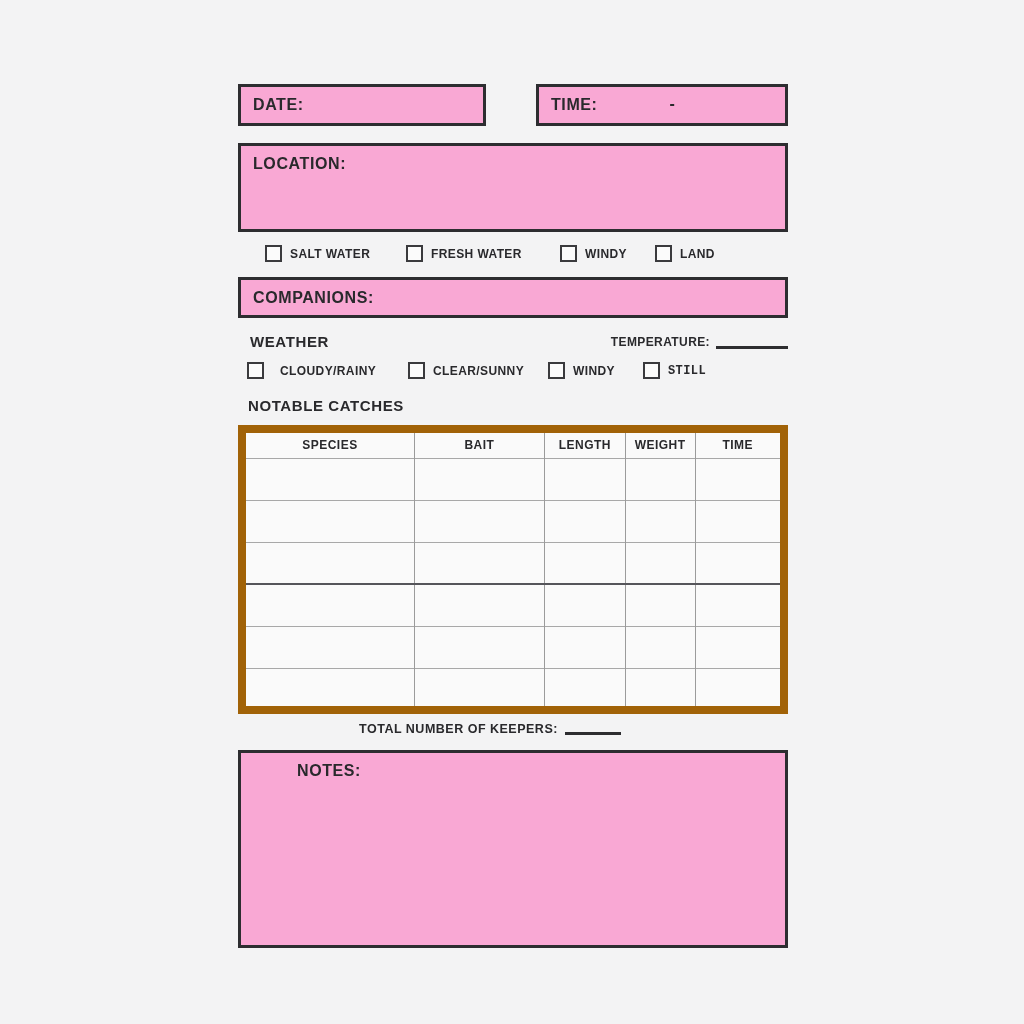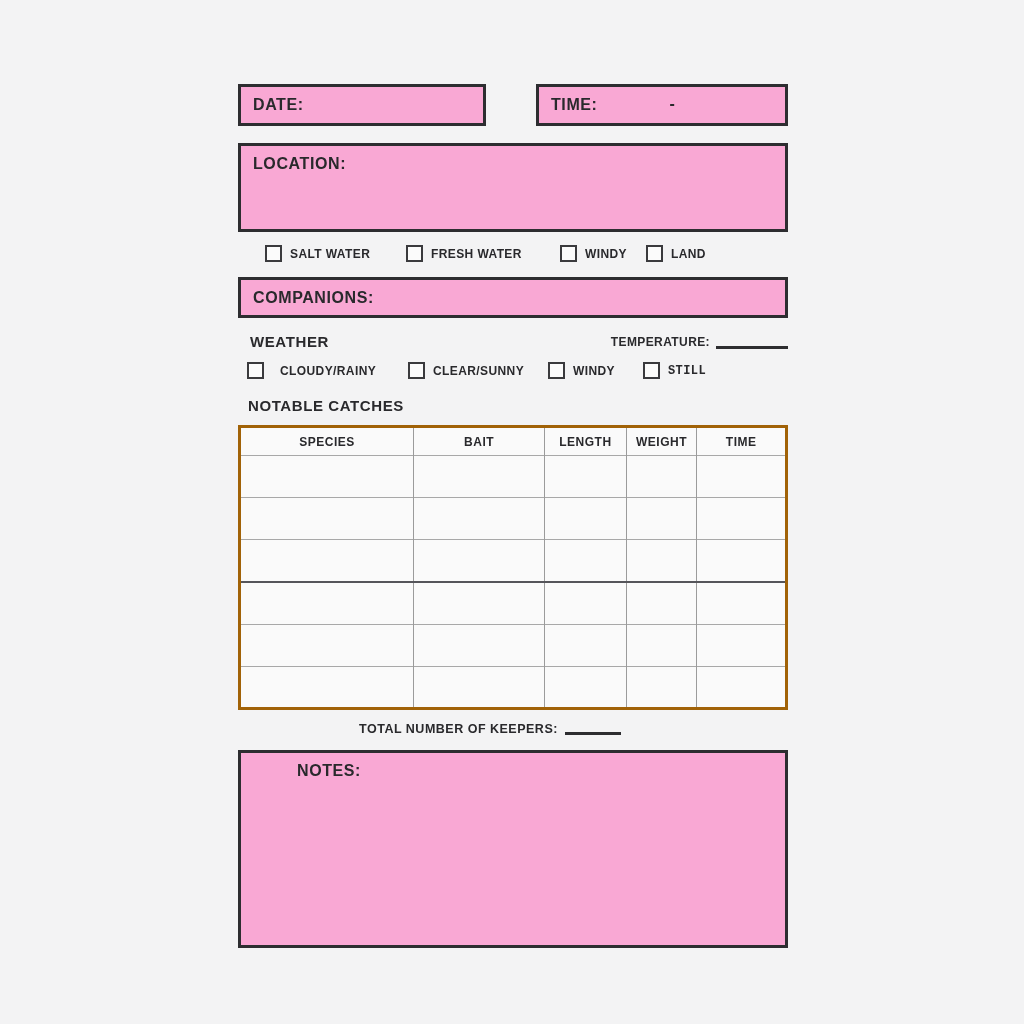--- a/index.html
+++ b/index.html
@@ -54,21 +54,21 @@
   }
   .cb-label {
     font-size: 12px;
     letter-spacing: 0.4px;
     margin-left: 8px;
     white-space: nowrap;
   }
   .cb-row-1 .cb-item:nth-child(1) { left: 27px; }
   .cb-row-1 .cb-item:nth-child(2) { left: 168px; }
   .cb-row-1 .cb-item:nth-child(3) { left: 322px; }
-  .cb-row-1 .cb-item:nth-child(4) { left: 408px; }
+  .cb-row-1 .cb-item:nth-child(4) { left: 417px; }
   .cb-row-2 .cb-item:nth-child(1) { left: 9px; gap: 8px; }
   .cb-row-2 .cb-item:nth-child(2) { left: 170px; }
   .cb-row-2 .cb-item:nth-child(3) { left: 310px; }
   .cb-row-2 .cb-item:nth-child(4) { left: 405px; font-family: Liberation Mono, monospace; }
 
   
   .weather-row { left: 0; top: 249px; width: 550px; height: 18px; }
   .weather-heading {
     position: absolute; left: 12px; top: 0;
     font-size: 15px; letter-spacing: 0.6px;
@@ -89,21 +89,21 @@
     left: 10px; top: 313px;
     font-size: 15px; letter-spacing: 0.6px;
   }
 
   
   .catch-table {
     left: 0; top: 341px; width: 550px; height: 285px;
     border-collapse: collapse;
     table-layout: fixed;
     background: #fafafa;
-    border: 3px solid #a16207;
+    border: 8px solid #a16207;
   }
   .catch-table th, .catch-table td {
     border-left: 1px solid #9b9b9b;
     border-top: 1px solid #a8a8a8;
   }
   .catch-table th {
     border-top: none;
     height: 29px;
     font-size: 12px;
     letter-spacing: 0.5px;

